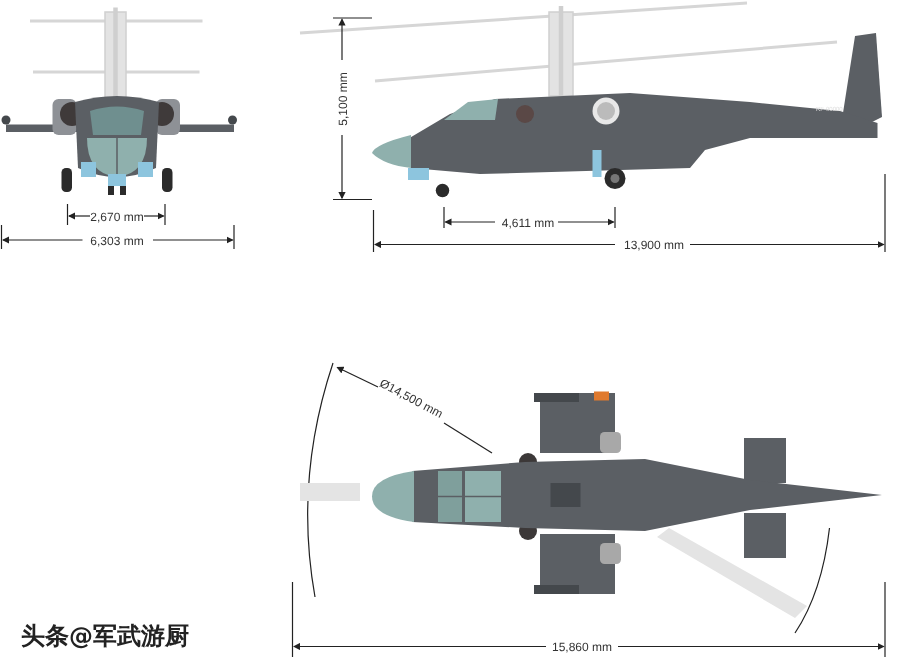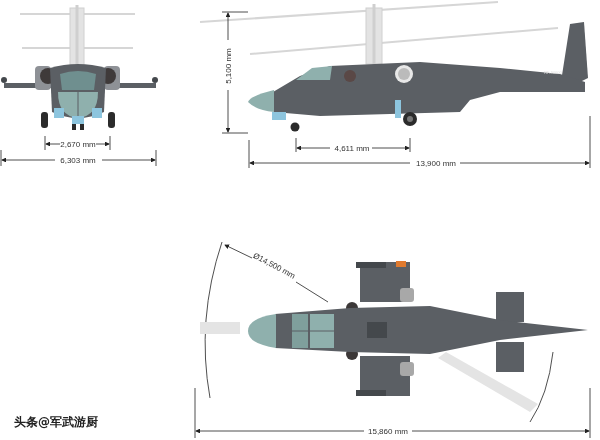--- a/index.html
+++ b/index.html
@@ -1,19 +1,19 @@
 <!DOCTYPE html>
 <html><head>
 <meta charset="utf-8">
 <style>
   html,body{margin:0;padding:0;background:#fff;}
   body{width:600px;height:440px;position:relative;overflow:hidden;font-family:"Liberation Sans",sans-serif;}
   svg{position:absolute;left:0;top:0;}
   .dim{font-family:"Liberation Sans",sans-serif;font-size:8px;fill:#333;}
-  .wm{position:absolute;left:14px;top:414px;font-family:"DejaVu Sans",sans-serif;font-size:12px;font-weight:bold;color:#222;}
+  .wm{position:absolute;left:14px;top:414px;font-family:"DejaVu Sans",sans-serif;font-size:16px;font-weight:bold;color:#222;}
 </style>
 </head>
 <body>
 
 <svg width="600" height="440" viewBox="0 0 600 440">
   <defs>
     <marker id="arr" markerWidth="6" markerHeight="6" refX="5" refY="3" orient="auto">
       <path d="M0,0 L6,3 L0,6 z" fill="#222"></path>
     </marker>
     <marker id="arrs" markerWidth="6" markerHeight="6" refX="1" refY="3" orient="auto">

